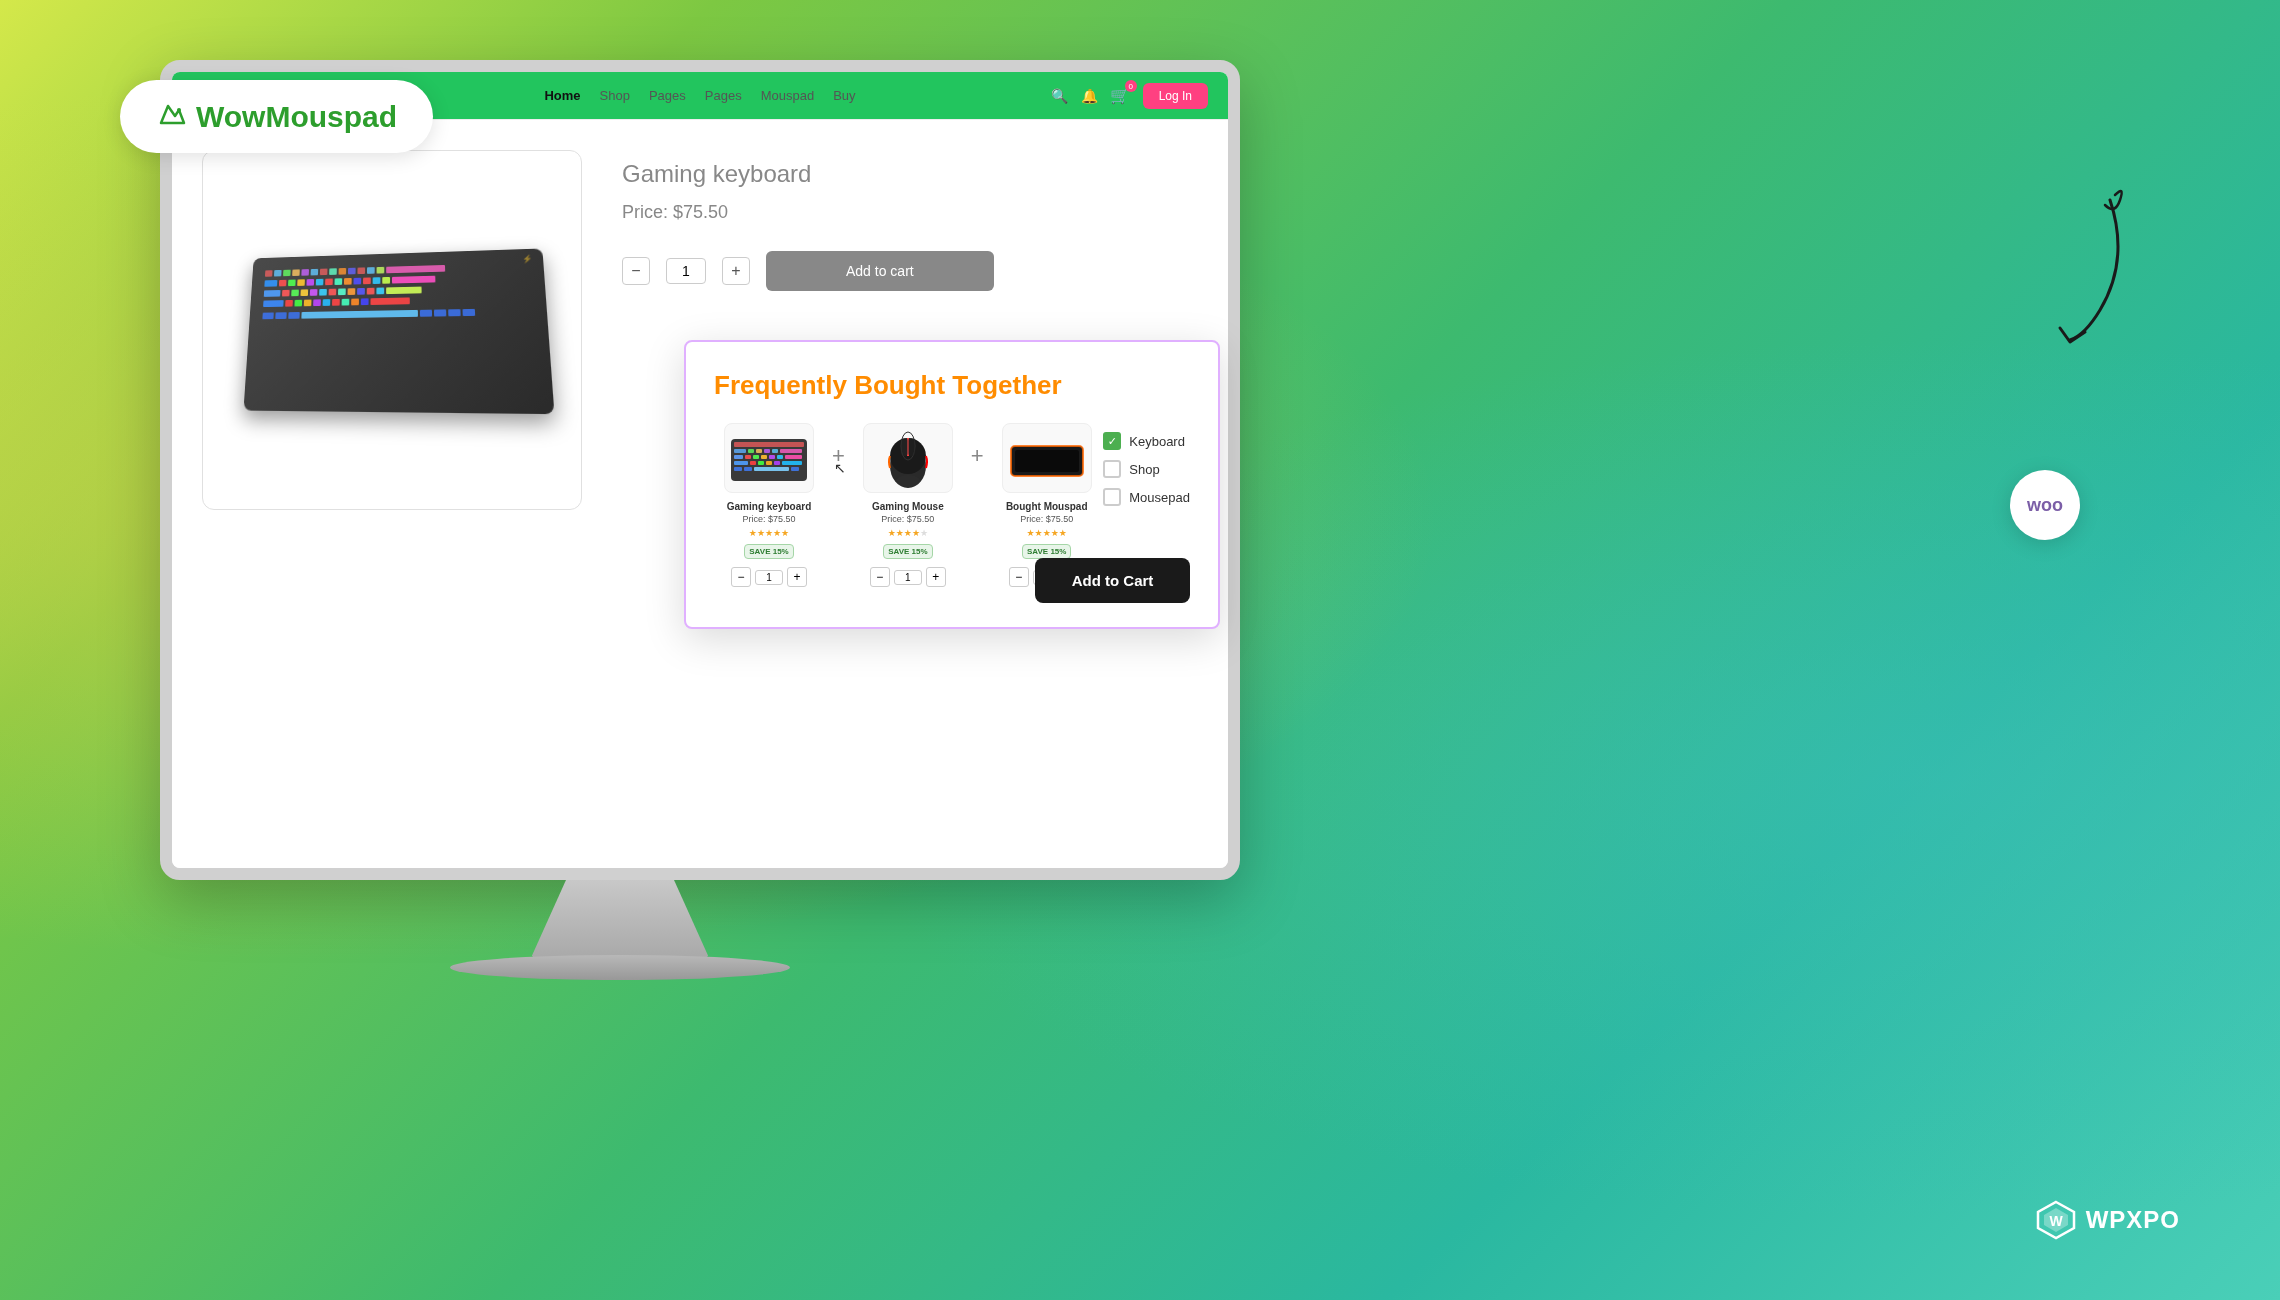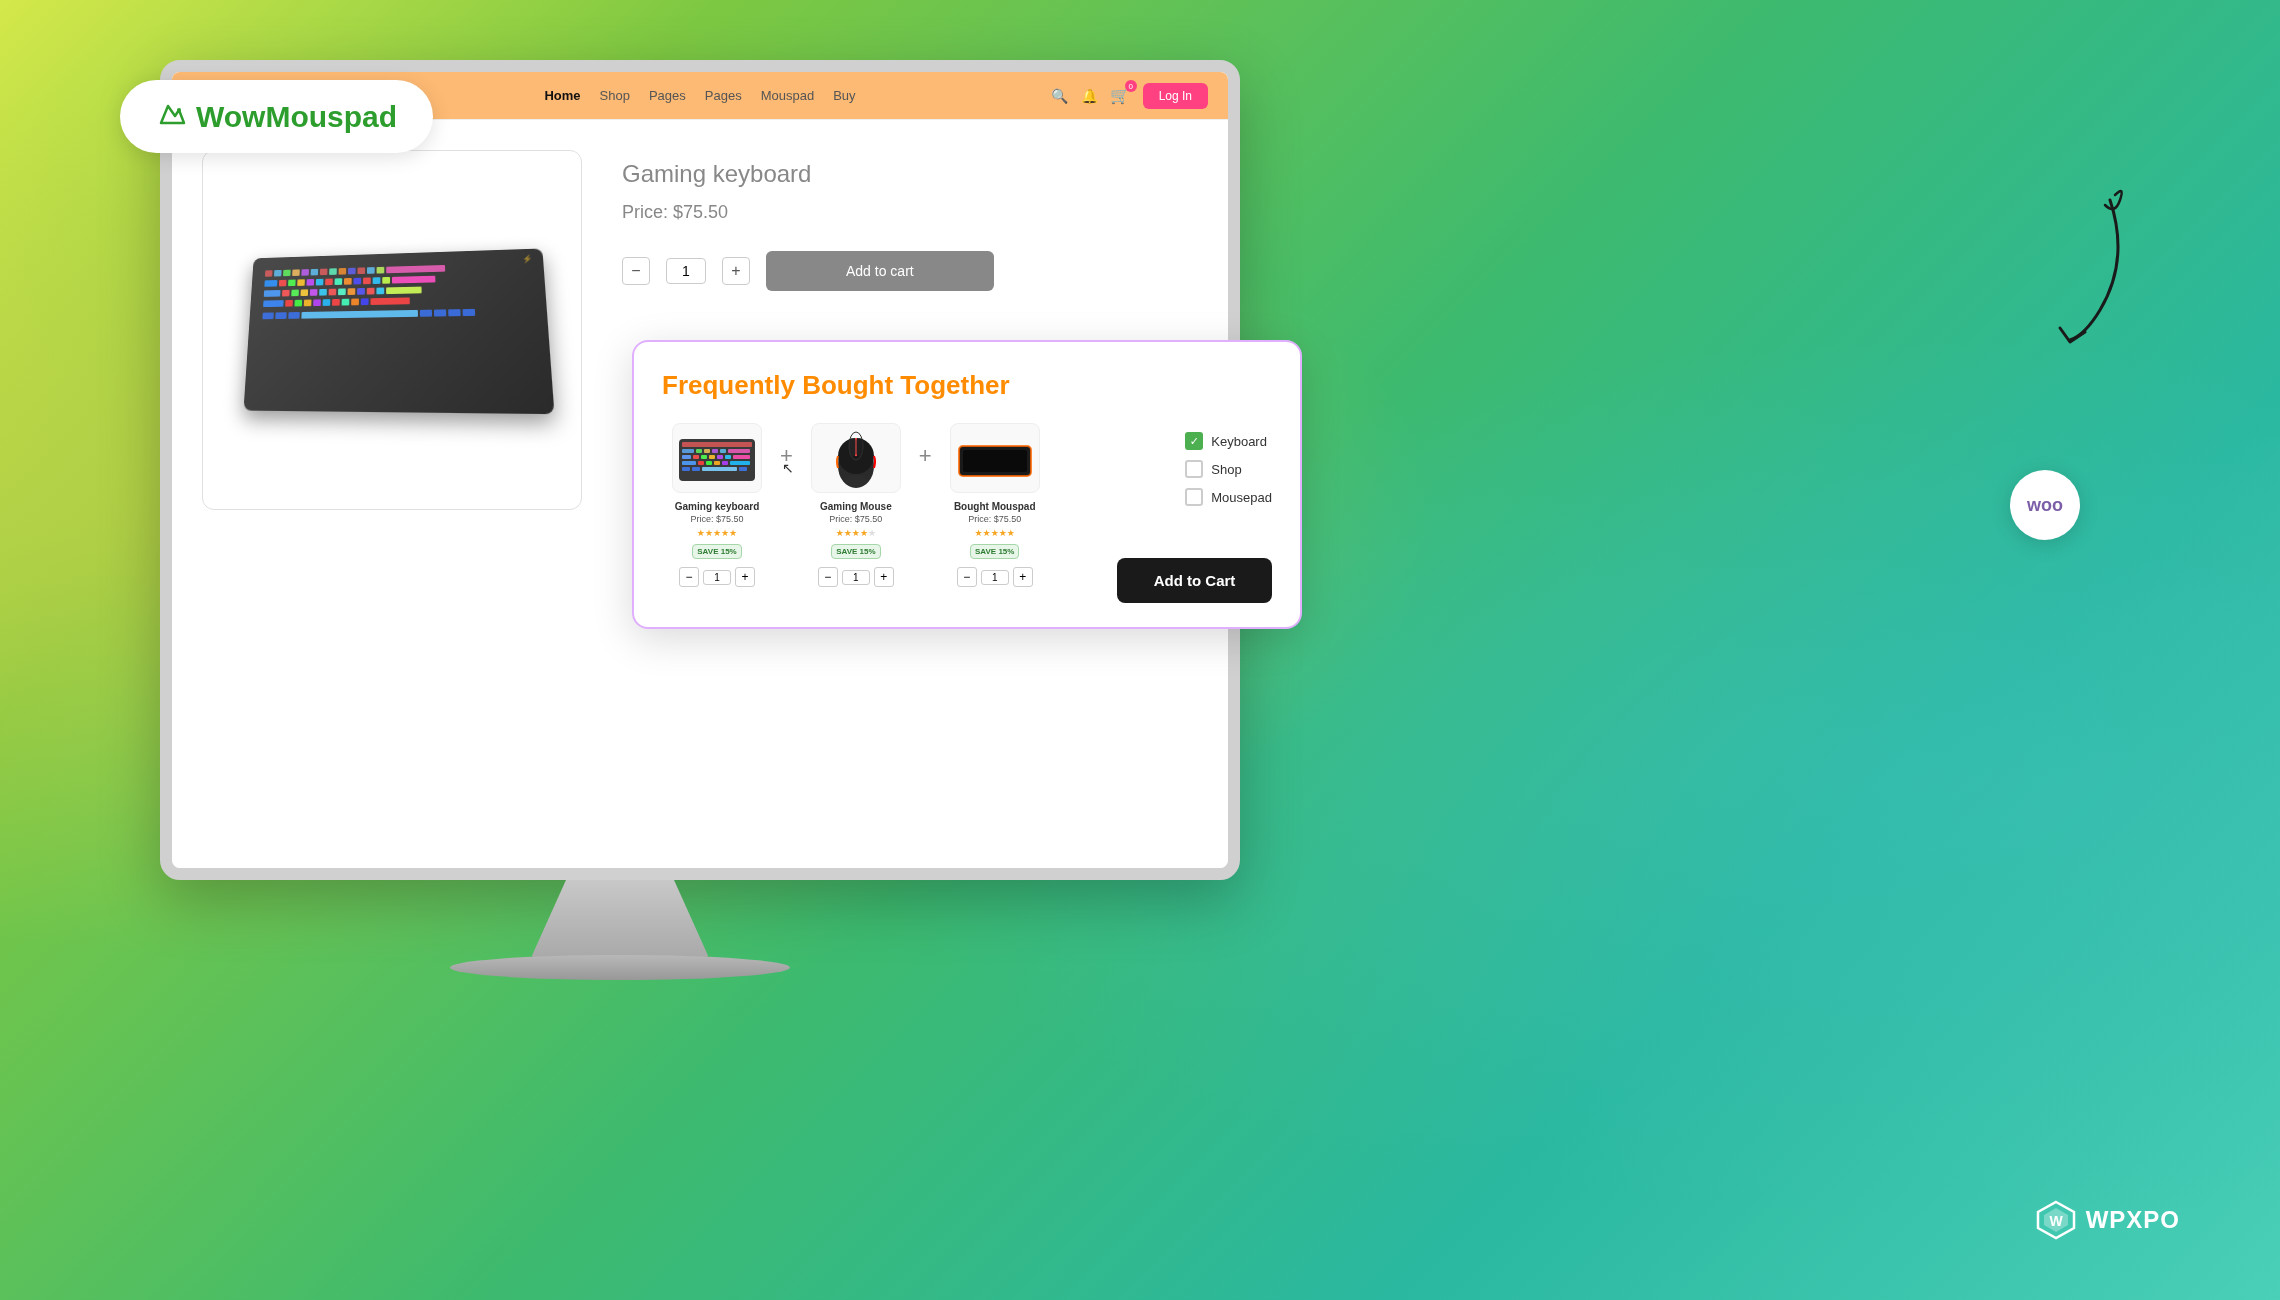--- a/index.html
+++ b/index.html
@@ -92,21 +92,21 @@
     }
 
     
     .nav {
       display: flex;
       align-items: center;
       justify-content: center;
       gap: 19px;
       padding: 16px 30px;
       border-bottom: 1px solid #eee;
-      background: #fdba74;
+      background: #22c55e;
       position: relative;
     }
     .nav-item {
       font-size: 13px;
       color: #555;
       cursor: pointer;
     }
     .nav-item.active { color: #111; font-weight: 600; }
     .nav-right {
       position: absolute;
@@ -216,24 +216,24 @@
       padding: 12px 80px;
       border-radius: 6px;
       font-size: 14px;
       cursor: pointer;
     }
 
     
     .fbt-panel {
       position: absolute;
       top: 340px;
-      left: 632px;
-      width: 670px;
+      left: 684px;
+      width: 536px;
       background: white;
-      border-radius: 16px;
+      border-radius: 8px;
       border: 2px solid #e0b0ff;
       box-shadow: 0 10px 40px rgba(0,0,0,0.15);
       padding: 28px 28px 24px;
       z-index: 20;
     }
 
     .fbt-title {
       font-size: 26px;
       font-weight: 800;
       color: #ff8c00;

